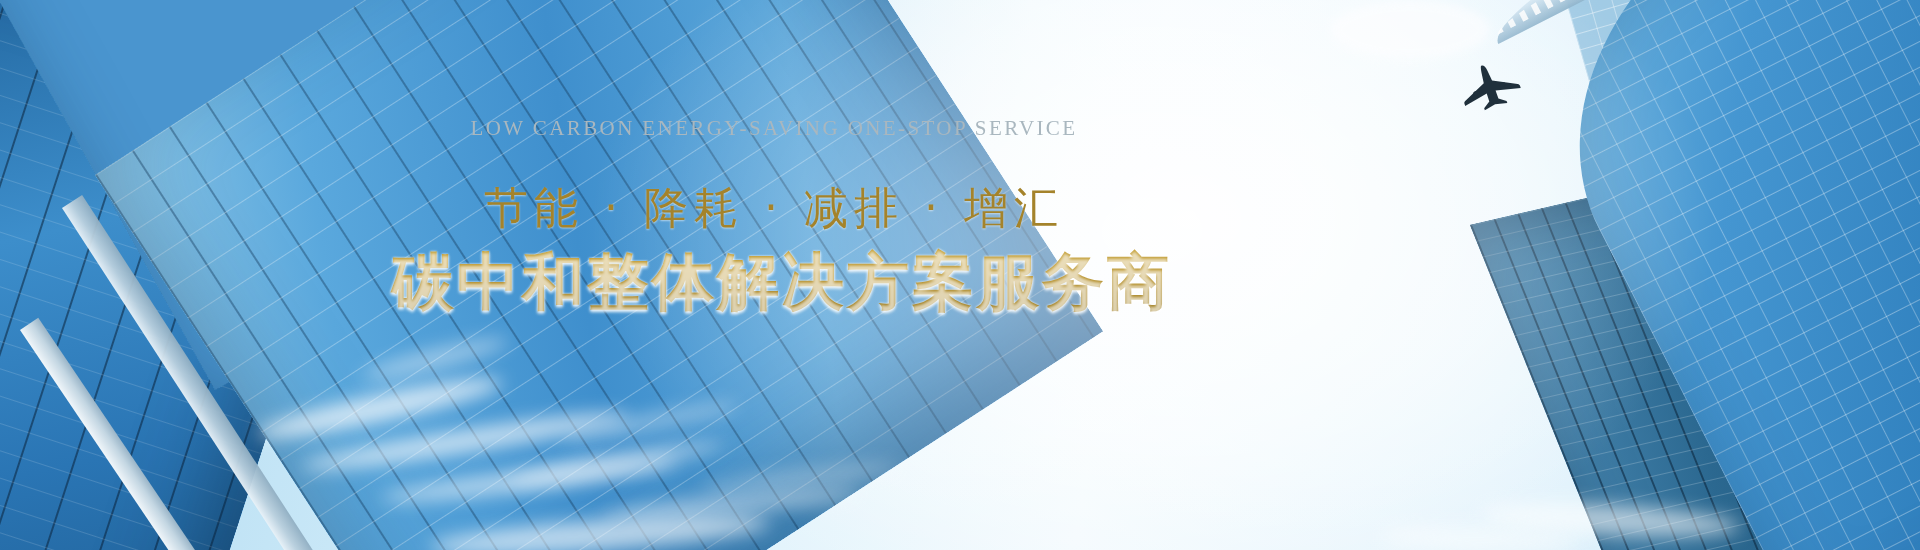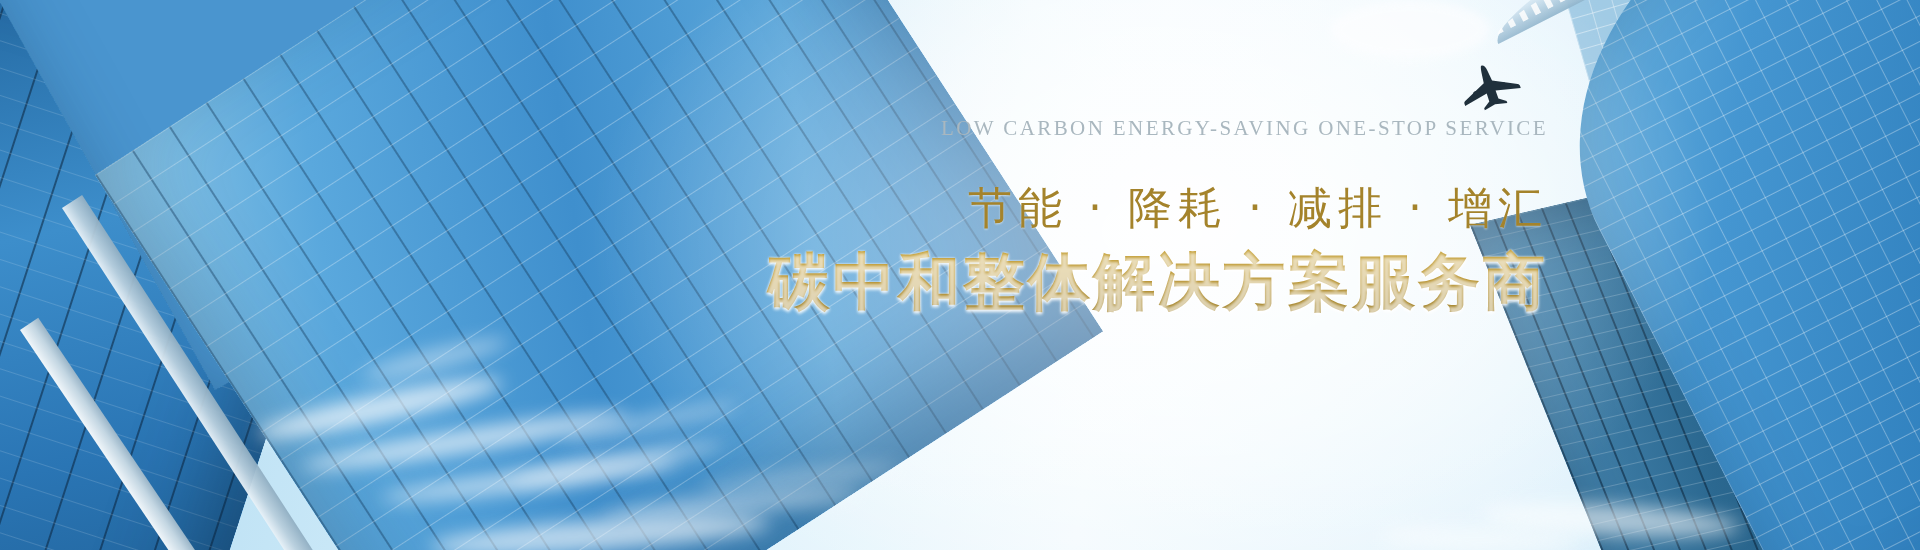--- a/index.html
+++ b/index.html
@@ -227,21 +227,21 @@
     height: 52px;
   }
   .airplane svg { display: block; width: 100%; height: 100%; }
 
   
   .copy {
     position: absolute;
     left: 0;
     top: 118px;
     width: 1548px;
-    text-align: right;
+    text-align: center;
     z-index: 8;
   }
   .eyebrow {
     font-family: "Liberation Serif", "DejaVu Serif", serif;
     font-size: 21px;
     letter-spacing: 2.4px;
     color: #a9b7bf;
     line-height: 1;
     margin-bottom: 22px;
     white-space: nowrap;

